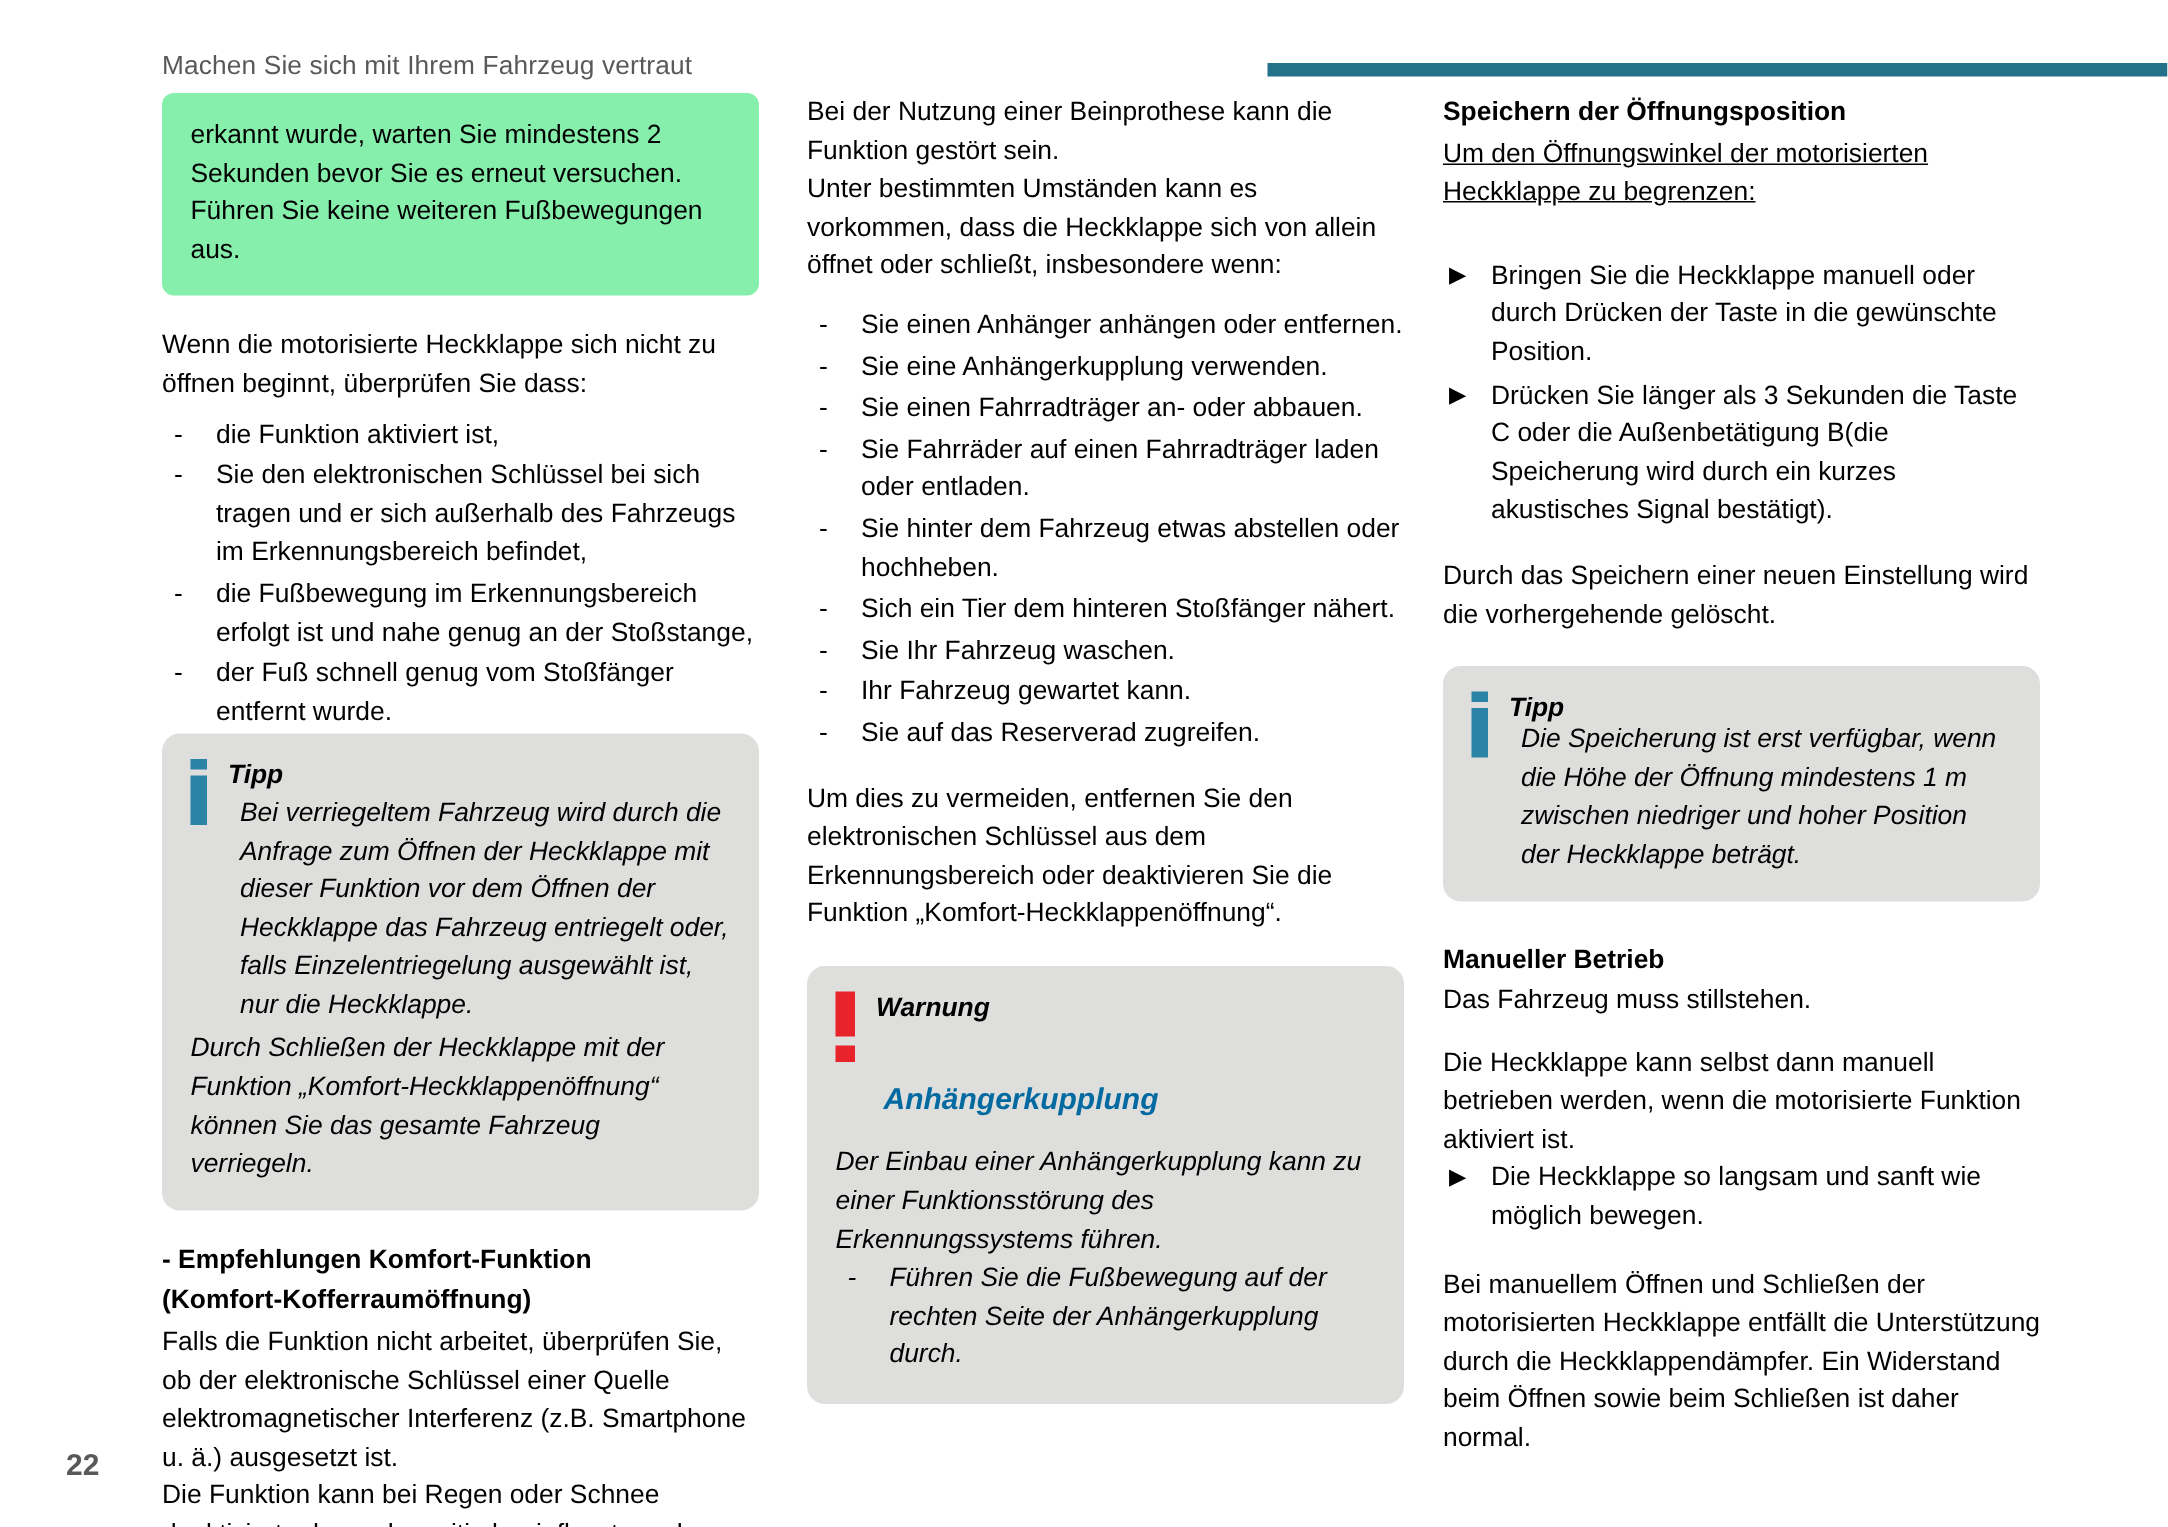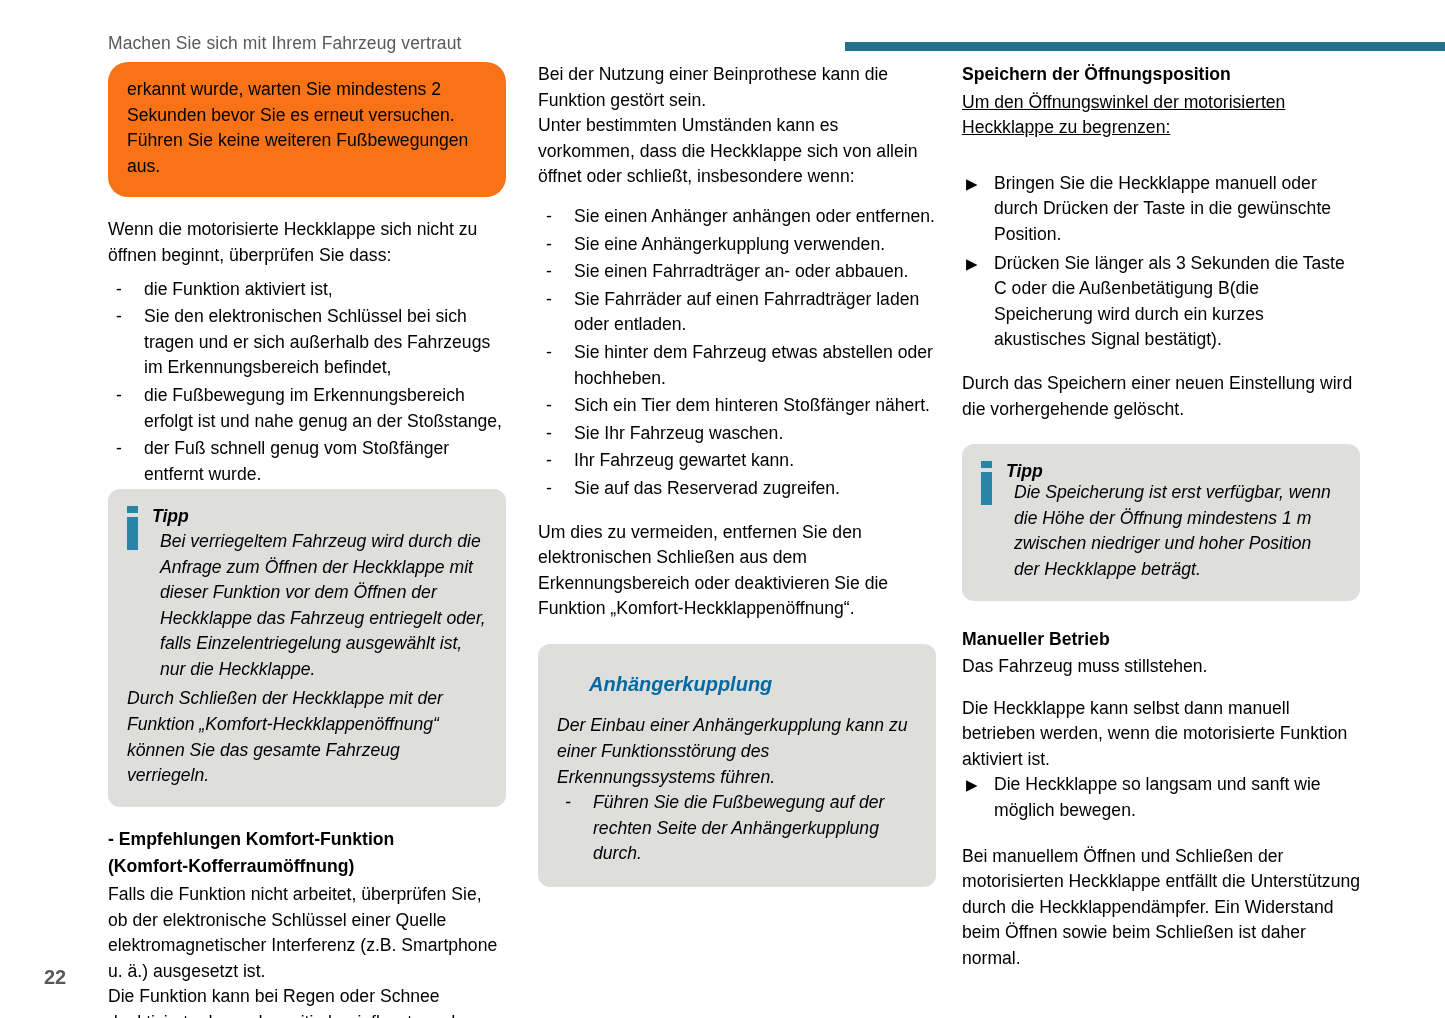--- a/index.html
+++ b/index.html
@@ -115,22 +115,22 @@
     position: absolute;
     left: 4px;
     top: 0px;
     font-size: 15px;
     line-height: 25.6px;
     color: #000;
   }
 
   
   .grey-box {
-    background: #f97316;
-    border-radius: 20px;
+    background: #86efac;
+    border-radius: 8px;
     padding: 15px 36px 18px 19px;
     box-sizing: border-box;
   }
   .grey-box p.para { font-size: 17.6px; line-height: 25.6px; }
 
   .callout {
     background: #dedfdd;
     border-radius: 12px;
     padding: 16px 20px 18px 19px;
     box-sizing: border-box;
@@ -339,23 +339,30 @@
       <li>
         <span class="dash-marker">-</span>
         <span>Ihr Fahrzeug gewartet kann.</span>
       </li>
       <li>
         <span class="dash-marker">-</span>
         <span>Sie auf das Reserverad zugreifen.</span>
       </li>
     </ul>
 
-    <p class="para" style="margin-bottom:22px;">Um dies zu vermeiden, entfernen Sie den elektronischen Schließen aus dem Erkennungsbereich oder deaktivieren Sie die Funktion „Komfort-Heckklappenöffnung“.</p>
+    <p class="para" style="margin-bottom:22px;">Um dies zu vermeiden, entfernen Sie den elektronischen Schlüssel aus dem Erkennungsbereich oder deaktivieren Sie die Funktion „Komfort-Heckklappenöffnung“.</p>
 
     <div class="callout">
+      <div class="callout-head">
+        <span class="warn-icon">
+          <span class="bar"></span>
+            <span class="dot"></span>
+        </span>
+        <span class="callout-title">Warnung</span>
+      </div>
       <div class="callout-subtitle">Anhängerkupplung</div>
       <div class="warn-box-body">Der Einbau einer Anhängerkupplung kann zu einer Funktionsstörung des Erkennungssystems führen.</div>
       <ul class="dash-list warn-box-list">
         <li>
           <span class="dash-marker">-</span>
           <span>Führen Sie die Fußbewegung auf der rechten Seite der Anhängerkupplung durch.</span>
         </li>
       </ul>
     </div>
   </div>

